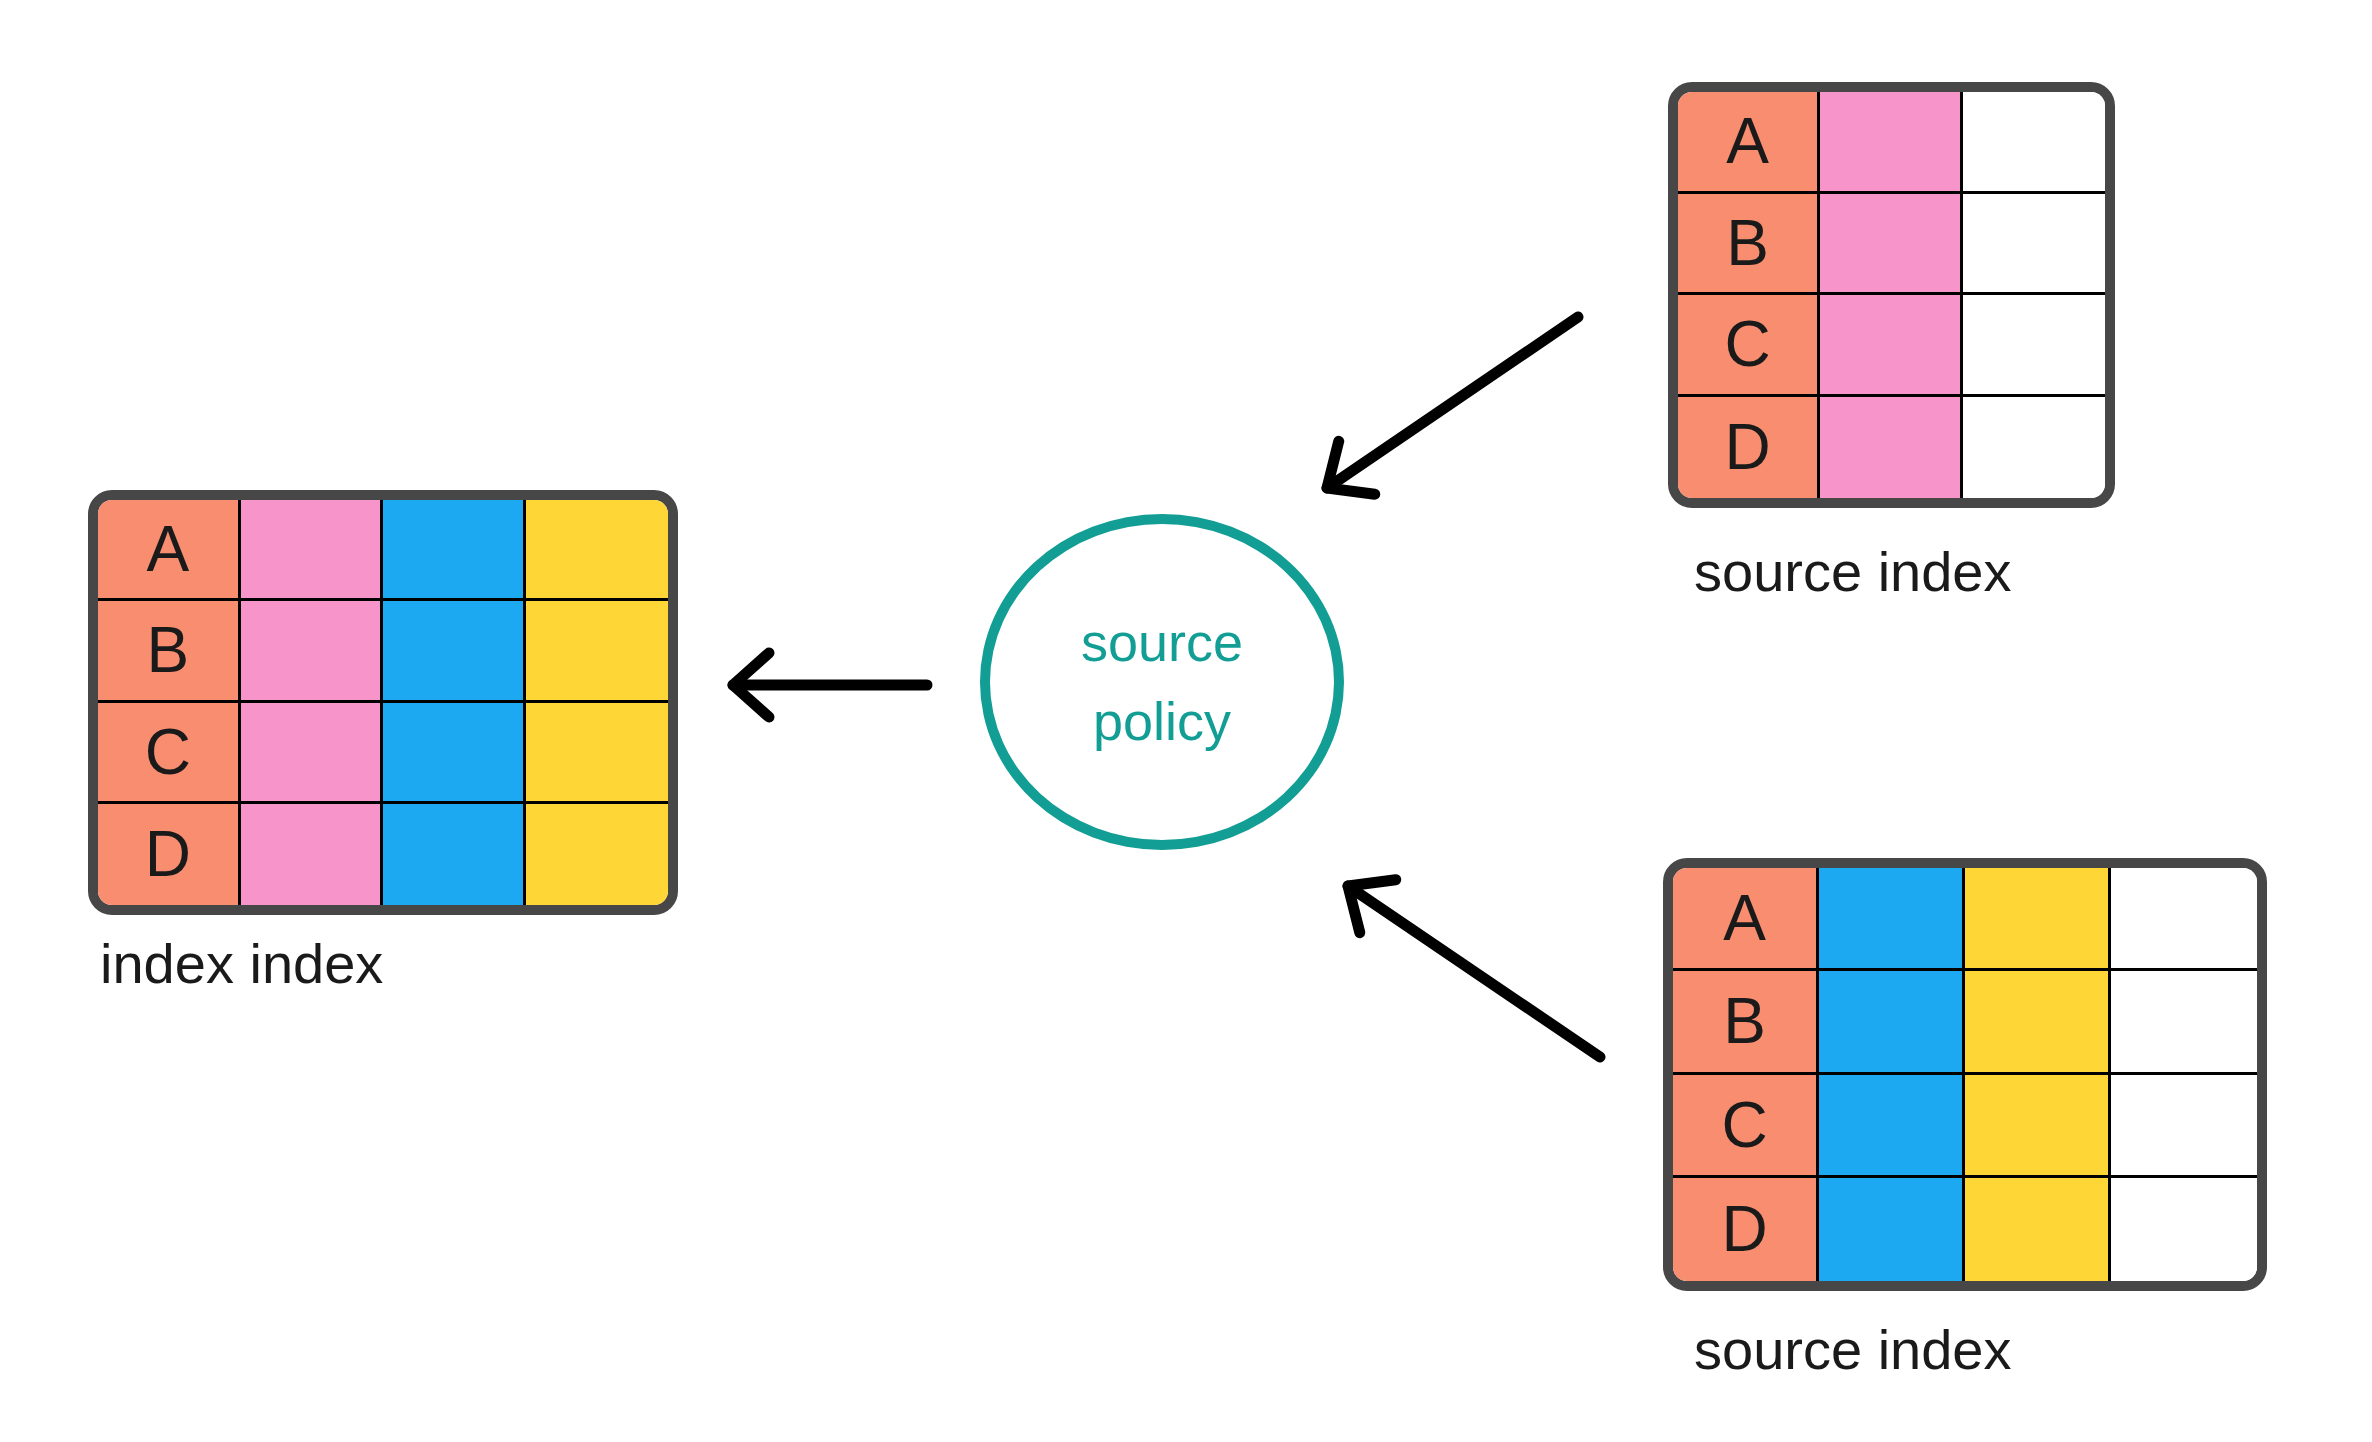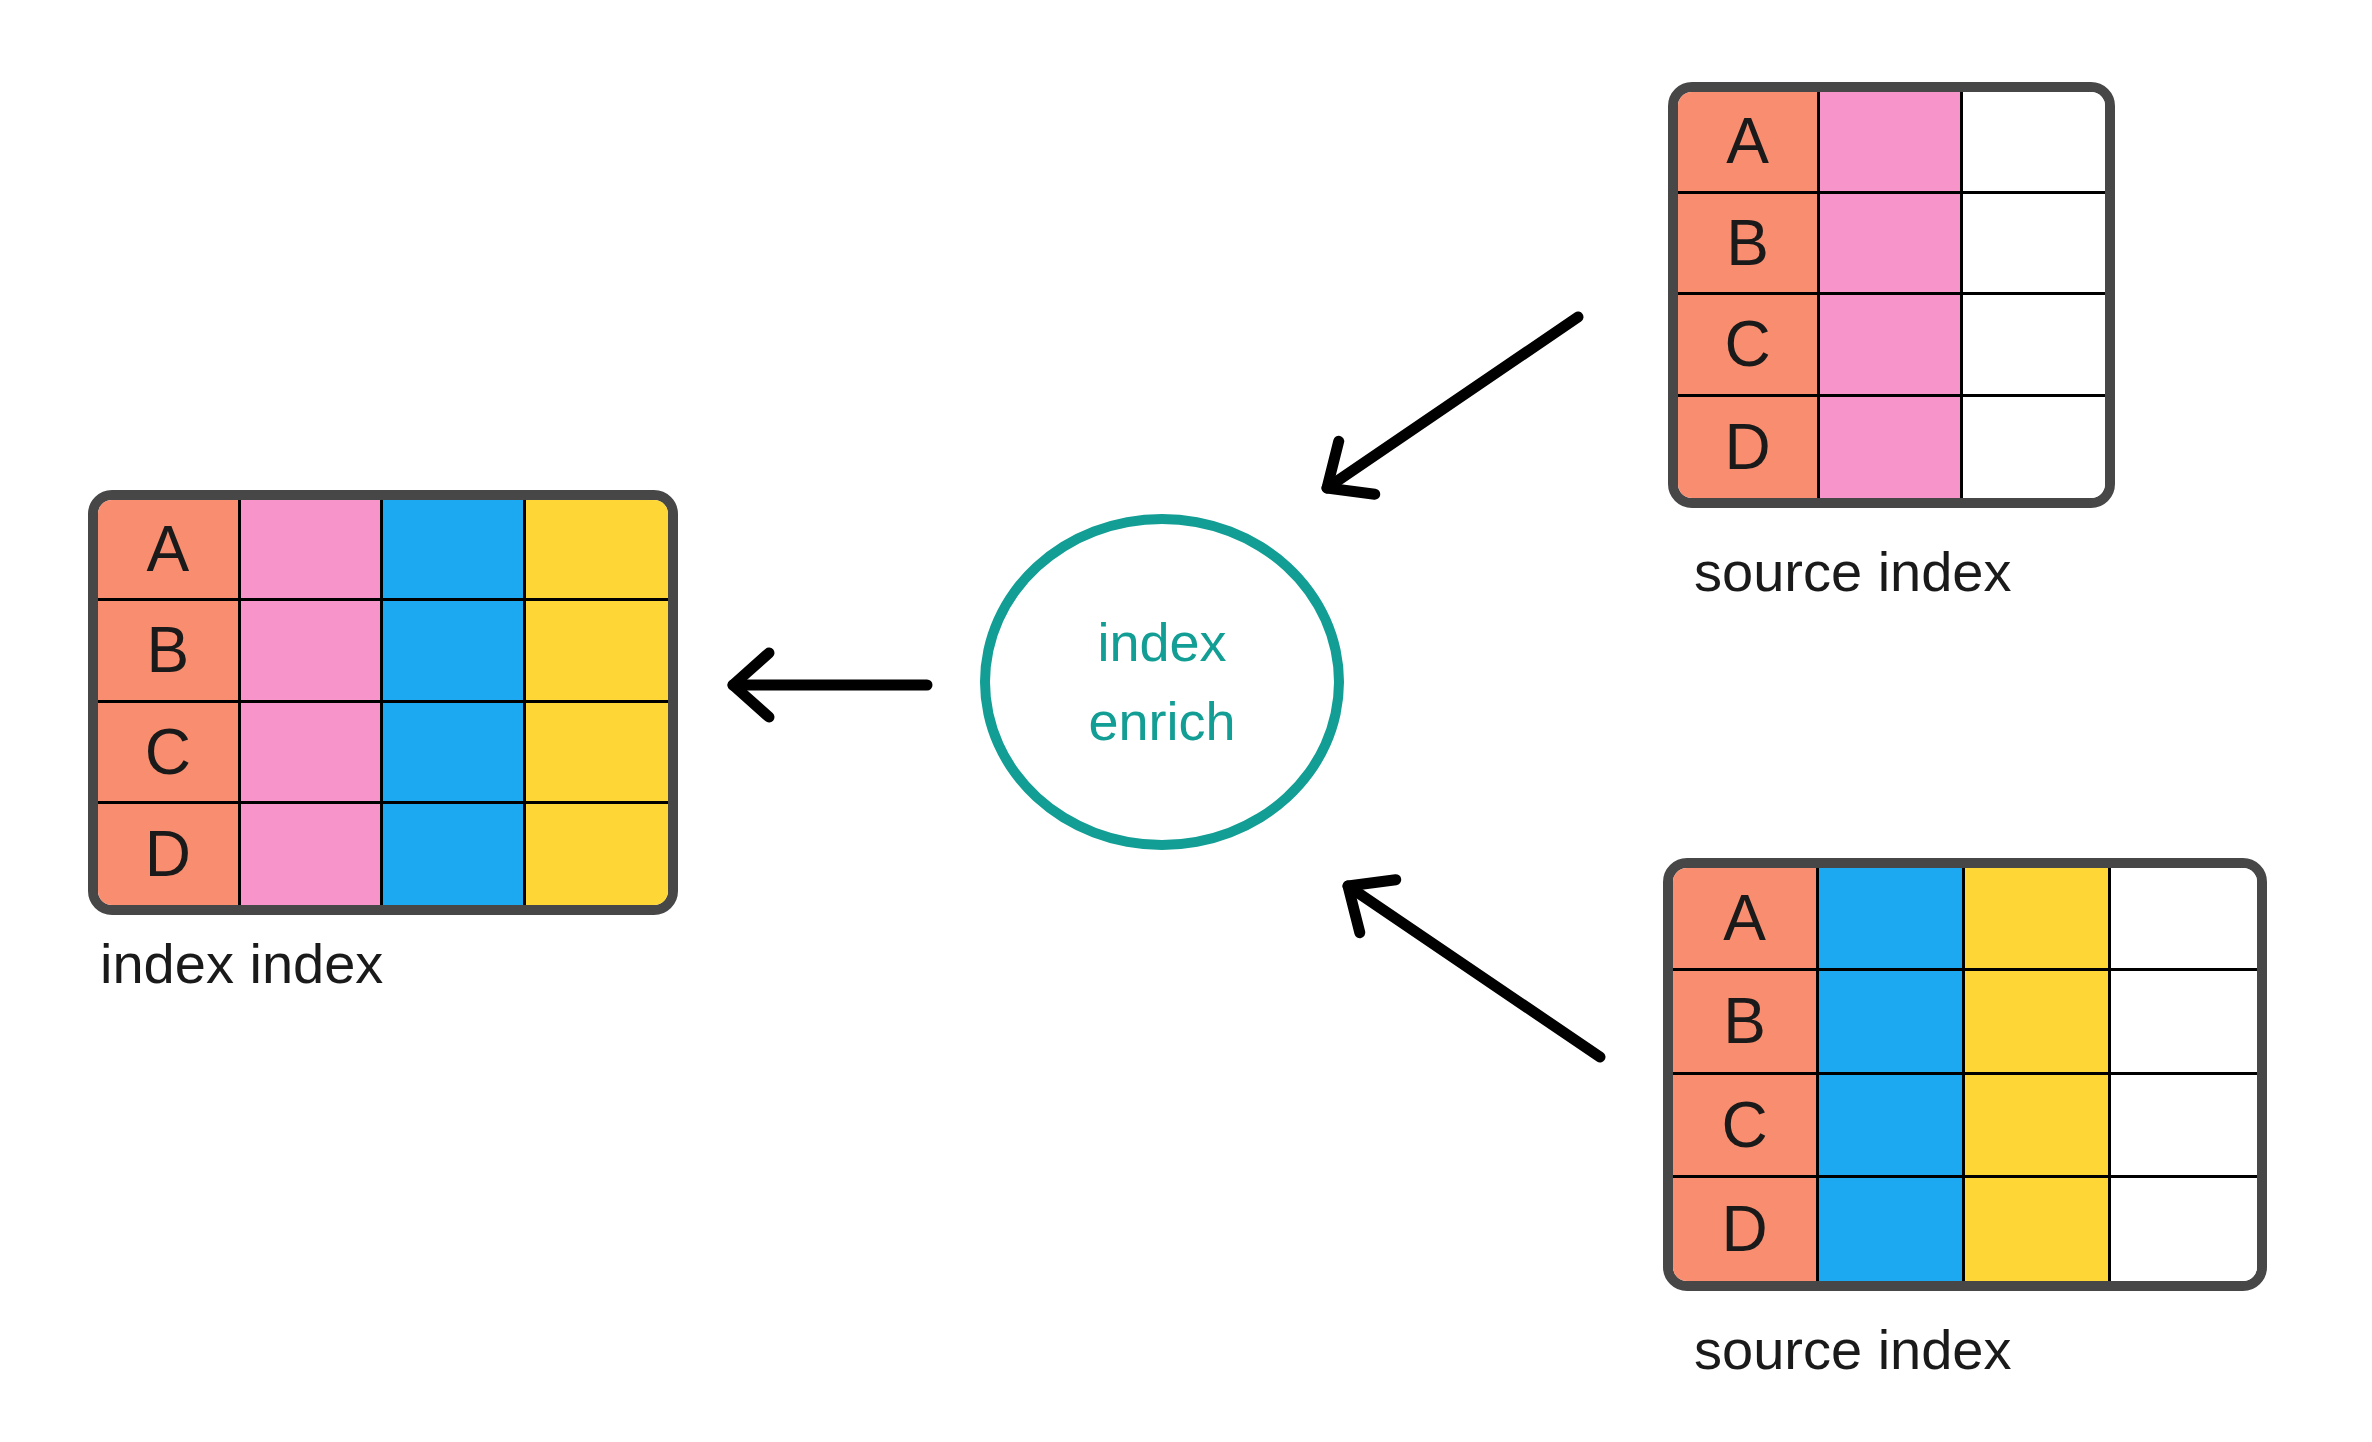--- a/index.html
+++ b/index.html
@@ -136,17 +136,17 @@
       <div class="cell" style="background: var(--yellow); border-right: 3px solid var(--grid_line); border-bottom: 3px solid var(--grid_line);"></div>
       <div class="cell" style="background: var(--white); border-bottom: 3px solid var(--grid_line);"></div>
       <div class="cell" style="background: var(--salmon); border-right: 3px solid var(--grid_line);">D</div>
       <div class="cell" style="background: var(--blue); border-right: 3px solid var(--grid_line);"></div>
       <div class="cell" style="background: var(--yellow); border-right: 3px solid var(--grid_line);"></div>
       <div class="cell" style="background: var(--white);"></div>
     </div>
   <div class="tbl-label l-src-bottom">source index</div>
 
   <div id="policy-circle">
-    <div class="policy-line">index</div>
-    <div class="policy-line">enrich</div>
+    <div class="policy-line">source</div>
+    <div class="policy-line">policy</div>
   </div>
 
 </div>
 
 </body></html>

